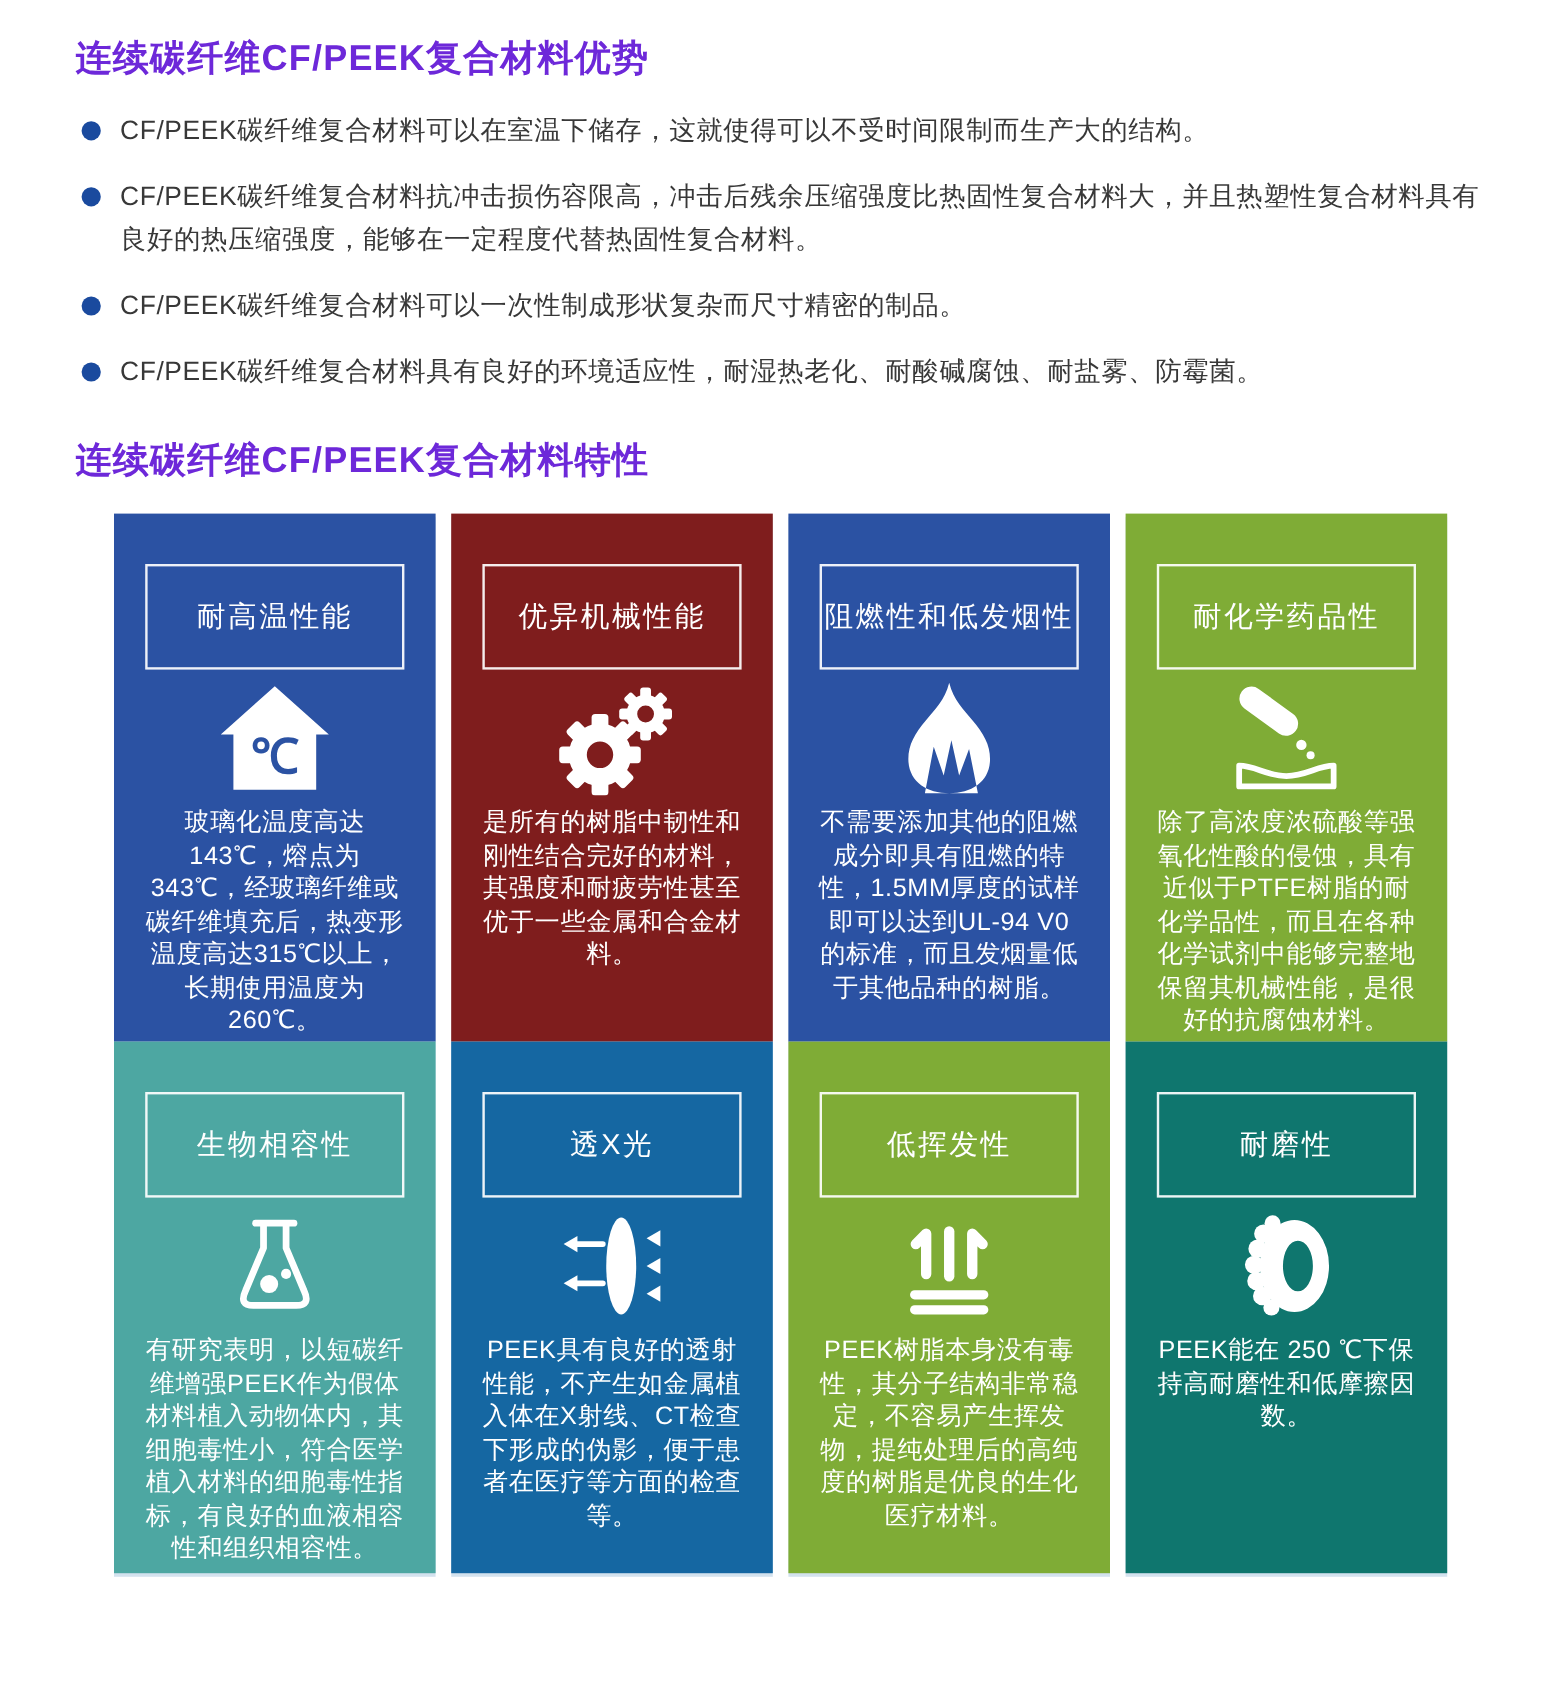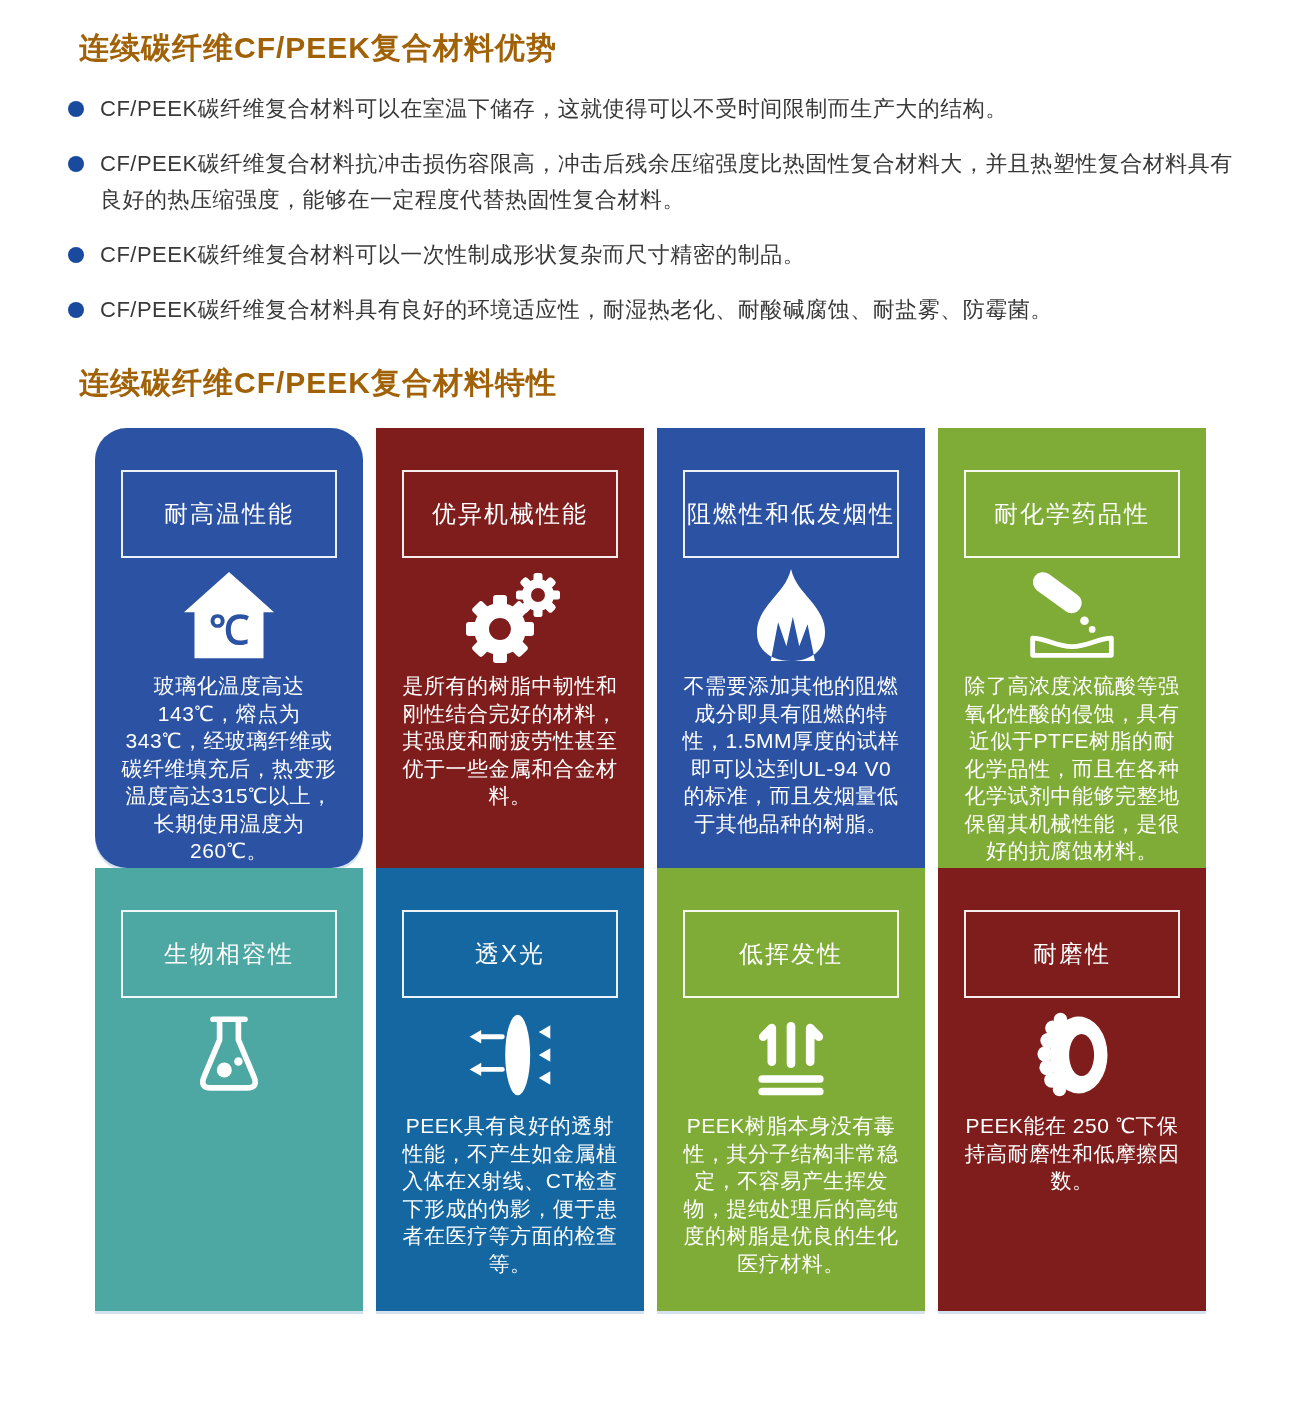--- a/index.html
+++ b/index.html
@@ -1,22 +1,22 @@
 <!DOCTYPE html>
 <html><head>
 <meta charset="utf-8">
 <style>
   html,body { margin:0; padding:0; background:#ffffff; }
   .page {
     position:relative; width:1300px; height:1404px; overflow:hidden;
     background:#ffffff; font-family:"Liberation Sans", sans-serif;
   }
   .section-title {
-    margin:0; padding:28px 0 0 79px;
-    font-size:30px; font-weight:700; letter-spacing:1px; color:#a16207;
+    margin:0; padding:28px 0 0 63px;
+    font-size:30px; font-weight:700; letter-spacing:1px; color:#6d28d9;
   }
   .section-title.second { padding-top:16px; }
   .bullets { list-style:none; margin:22px 0 0; padding:0 56px 0 68px; }
   .bullet { display:flex; margin-bottom:19px; }
   .bullet-dot {
     flex:0 0 16px; width:16px; height:16px; border-radius:50%;
     background:#1a4a9e; margin:10px 16px 0 0;
   }
   .bullet-text { font-size:22px; line-height:36px; color:#383838; letter-spacing:0.5px; }
   .cards {
@@ -66,21 +66,21 @@
     <li class="bullet">
       <span class="bullet-dot"></span>
       <span class="bullet-text">CF/PEEK碳纤维复合材料具有良好的环境适应性，耐湿热老化、耐酸碱腐蚀、耐盐雾、防霉菌。</span>
     </li>
   </ul>
 
   <h1 class="section-title second">连续碳纤维CF/PEEK复合材料特性</h1>
 
   <div class="cards">
 
-    <div class="card r1" style="background-color: rgb(43, 82, 163); border-radius: 32px;">
+    <div class="card r1" style="background-color: rgb(43, 82, 163);">
       <div class="card-title-box">
         <span class="card-title">耐高温性能</span>
       </div>
       <div class="card-icon">
         <svg width="96" height="92" viewBox="0 0 100 96">
           <polygon class="ico-fill" points="50,3 97,45 86,45 86,93 14,93 14,45 3,45"></polygon>
           <text class="house-temp-text" x="50" y="78" text-anchor="middle" font-size="42">℃</text>
         </svg>
       </div>
       <div class="card-text">玻璃化温度高达143℃，熔点为343℃，经玻璃纤维或碳纤维填充后，热变形温度高达315℃以上，长期使用温度为260℃。</div>
@@ -184,20 +184,21 @@
         <span class="card-title">生物相容性</span>
       </div>
       <div class="card-icon">
         <svg width="94" height="88" viewBox="0 0 100 92">
           <path class="ico-stroke" stroke-width="6" d="M40,10 L40,30 L24,68 Q18,81 31,81 L69,81 Q82,81 76,68 L60,30 L60,10"></path>
           <line class="ico-stroke" stroke-width="6" x1="33" y1="8" x2="67" y2="8"></line>
           <circle class="ico-fill" cx="45" cy="62" r="8"></circle>
           <circle class="ico-fill" cx="60" cy="53" r="4.5"></circle>
         </svg>
       </div>
+      <div class="card-text">有研究表明，以短碳纤维增强PEEK作为假体材料植入动物体内，其细胞毒性小，符合医学植入材料的细胞毒性指标，有良好的血液相容性和组织相容性。</div>
     </div>
 
     <div class="card r2" style="background-color: rgb(21, 103, 162);">
       <div class="card-title-box">
         <span class="card-title">透X光</span>
       </div>
       <div class="card-icon">
         <svg width="96" height="96" viewBox="0 0 100 100">
           <ellipse class="ico-fill" cx="58" cy="50" rx="13" ry="42"></ellipse>
           <path class="ico-stroke" stroke-width="5" d="M42,31 H17"></path>
@@ -221,21 +222,21 @@
           <path class="ico-stroke" stroke-width="9" d="M30,57 V22 M30,22 L21,31"></path>
           <path class="ico-stroke" stroke-width="9" d="M50,20 V59"></path>
           <path class="ico-stroke" stroke-width="9" d="M70,57 V22 M70,22 L79,31"></path>
           <path class="ico-stroke" stroke-width="8" d="M20,75 H80"></path>
           <path class="ico-stroke" stroke-width="8" d="M20,88 H80"></path>
         </svg>
       </div>
       <div class="card-text">PEEK树脂本身没有毒性，其分子结构非常稳定，不容易产生挥发物，提纯处理后的高纯度的树脂是优良的生化医疗材料。</div>
     </div>
 
-    <div class="card r2" style="background-color: #7f1d1d;">
+    <div class="card r2" style="background-color: #0f766e;">
       <div class="card-title-box">
         <span class="card-title">耐磨性</span>
       </div>
       <div class="card-icon">
         <svg width="96" height="96" viewBox="0 0 100 100">
           <circle class="ico-fill" cx="38" cy="13" r="7"></circle>
           <circle class="ico-fill" cx="30" cy="22" r="8"></circle>
           <circle class="ico-fill" cx="25" cy="35" r="8"></circle>
           <circle class="ico-fill" cx="22" cy="49" r="8"></circle>
           <circle class="ico-fill" cx="24" cy="63" r="8"></circle>

